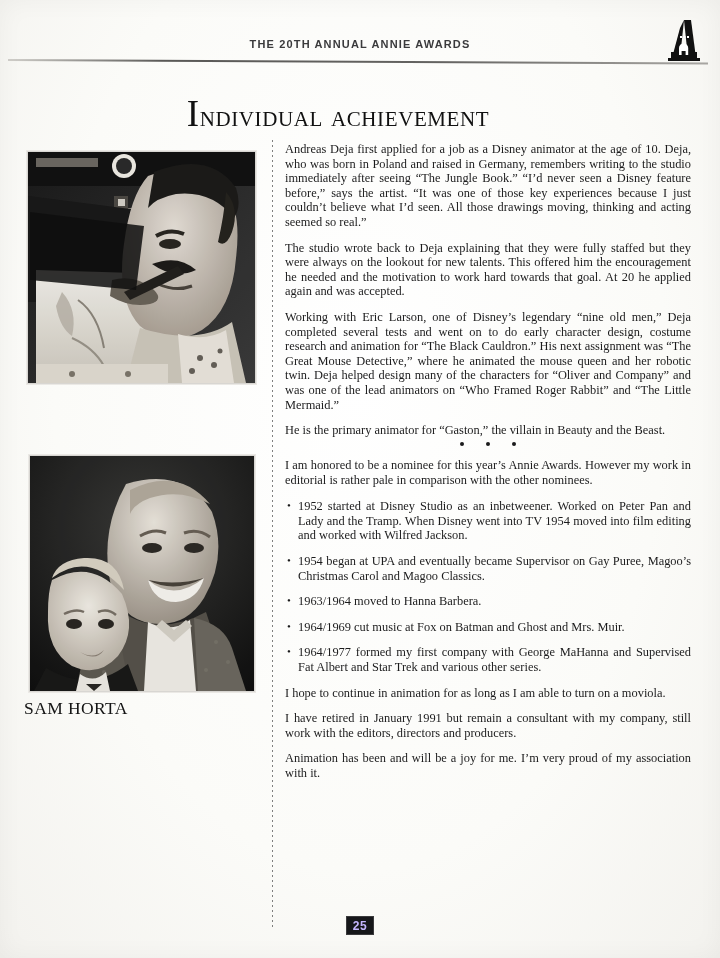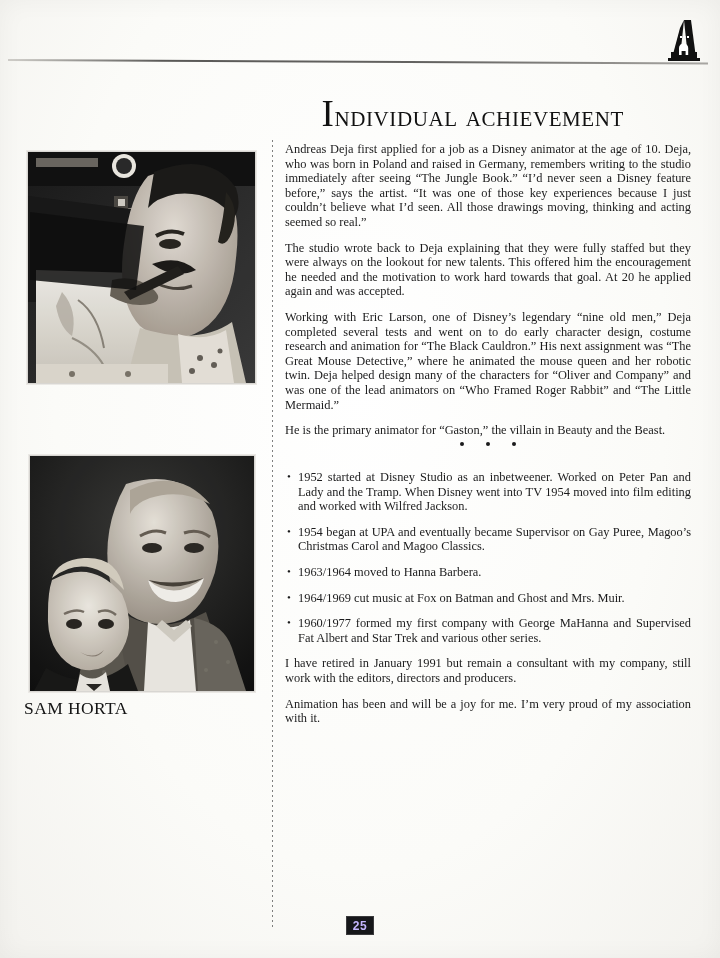--- a/index.html
+++ b/index.html
@@ -39,21 +39,21 @@
     transform-origin:left center;
     opacity:.85;
   }
   .logo{
     position:absolute;right:14px;top:18px;width:48px;height:46px;
   }
 
   
   .title{
     position:absolute;left:0;top:92px;width:624px;
-    text-align:right;
+    text-align:center;
     padding-left:52px;
     box-sizing:border-box;
   }
   .title span{
     font-family:"Liberation Serif","DejaVu Serif",serif;
     font-size:30px;
     font-variant:small-caps;
     letter-spacing:.6px;
     color:#111;
   }
@@ -151,20 +151,23 @@
   .edge{
     position:absolute;inset:0;pointer-events:none;
     box-shadow:inset 0 0 26px rgba(0,0,0,.045);
   }
 </style>
 </head>
 <body>
 
 <div class="page">
 
+  <div class="runhead">
+    <span class="runhead-text">The 20th Annual Annie Awards</span>
+  </div>
   <div class="rule"></div>
 
   <svg class="logo" viewBox="0 0 48 46" xmlns="http://www.w3.org/2000/svg">
     <g fill="#111">
       <path d="M26 2 L33 2 L38 40 L30 40 Z"></path>
       <path d="M26 2 L22 10 L14 40 L22 40 Z"></path>
       <rect x="13" y="34" width="26" height="6"></rect>
       <rect x="10" y="40" width="32" height="3"></rect>
     </g>
     <g fill="#fff">
@@ -295,31 +298,33 @@
     <p>The studio wrote back to Deja explaining that they were fully staffed but they were always on the lookout for new talents. This offered him the encouragement he needed and the motivation to work hard towards that goal. At 20 he applied again and was accepted.</p>
     <p>Working with Eric Larson, one of Disney’s legendary “nine old men,” Deja completed several tests and went on to do early character design, costume research and animation for “The Black Cauldron.” His next assignment was “The Great Mouse Detective,” where he animated the mouse queen and her robotic twin. Deja helped design many of the characters for “Oliver and Company” and was one of the lead animators on “Who Framed Roger Rabbit” and “The Little Mermaid.”</p>
     <p>He is the primary animator for “Gaston,” the villain in Beauty and the Beast.</p>
   </div>
 
   <div class="dots">
     <i></i><i></i><i></i>
   </div>
 
   <div class="col" id="col-bottom">
+    <p>I am honored to be a nominee for this year’s Annie Awards. However my work in editorial is rather pale in comparison with the other nominees.</p>
 
     <ul>
       <li>1952 started at Disney Studio as an inbetweener. Worked on Peter Pan and Lady and the Tramp. When Disney went into TV 1954 moved into film editing and worked with Wilfred Jackson.</li>
       <li>1954 began at UPA and eventually became Supervisor on Gay Puree, Magoo’s Christmas Carol and Magoo Classics.</li>
       <li>1963/1964 moved to Hanna Barbera.</li>
       <li>1964/1969 cut music at Fox on Batman and Ghost and Mrs. Muir.</li>
-      <li>1960/1977 formed my first company with George MaHanna and Supervised Fat Albert and Star Trek and various other series.</li>
+      <li>1964/1977 formed my first company with George MaHanna and Supervised Fat Albert and Star Trek and various other series.</li>
     </ul>
 
 
 
+    <p>I hope to continue in animation for as long as I am able to turn on a moviola.</p>
     <p>I have retired in January 1991 but remain a consultant with my company, still work with the editors, directors and producers.</p>
     <p>Animation has been and will be a joy for me. I’m very proud of my association with it.</p>
 
   </div>
 
   <div class="folio">
     <span>25</span>
   </div>
 
   <div class="edge"></div>

